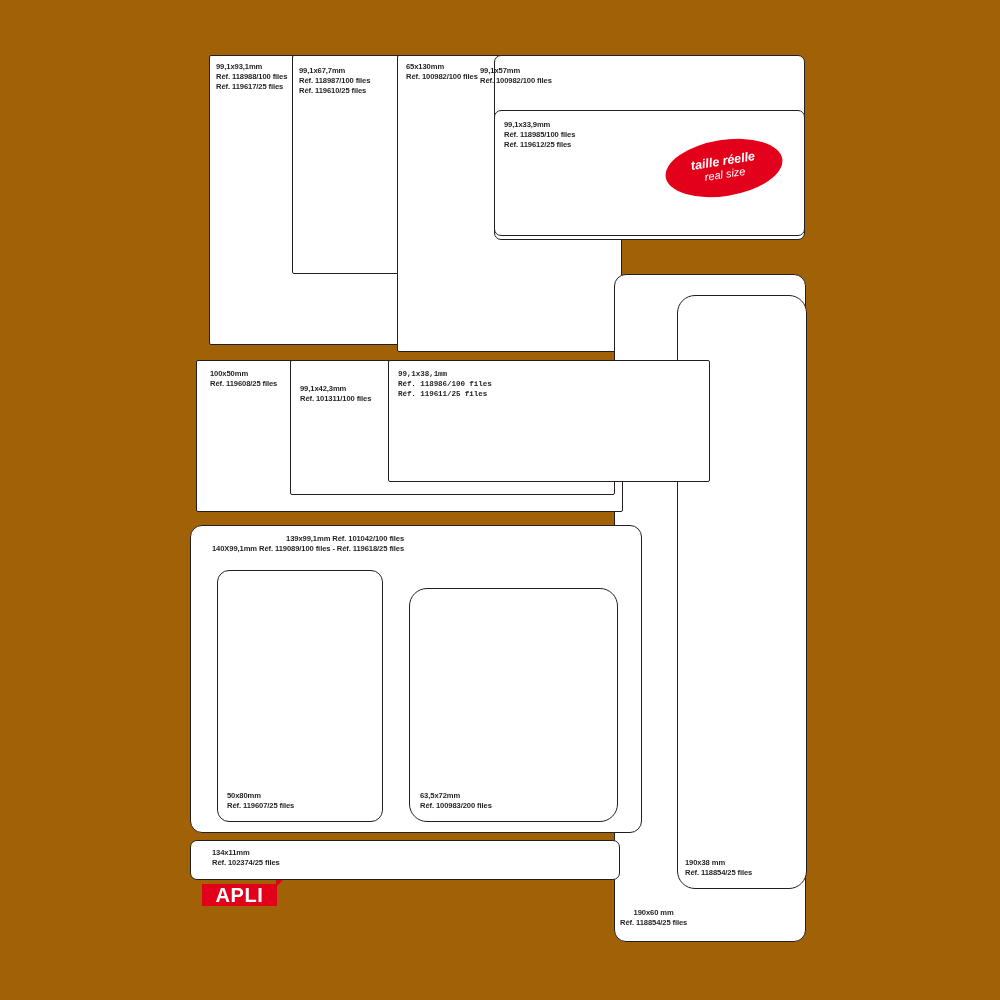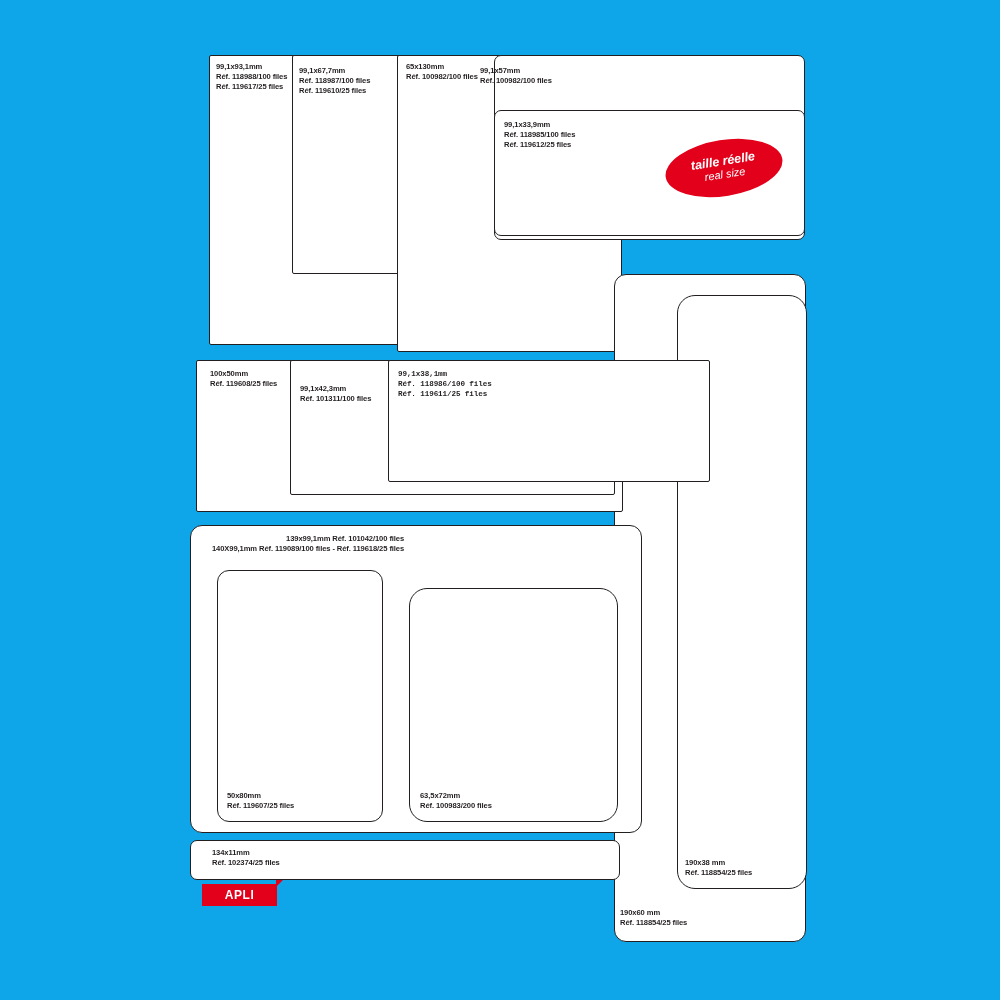--- a/index.html
+++ b/index.html
@@ -7,21 +7,21 @@
     padding: 0;
     background: #ffffff;
   }
   body {
     font-family: "Liberation Sans", sans-serif;
   }
   #sheet {
     position: relative;
     width: 1000px;
     height: 1000px;
-    background: #0ea5e9;
+    background: #a16207;
     overflow: hidden;
   }
   .label {
     position: absolute;
     background: #ffffff;
     border: 1px solid #231f20;
     box-sizing: border-box;
   }
   .label.r2 { border-radius: 2px; }
   .label.r6 { border-radius: 7px; }
@@ -69,21 +69,21 @@
     top: 884px;
     width: 75px;
     height: 22px;
     background: #e2001a;
     display: flex;
     align-items: center;
     justify-content: center;
   }
   #logo span {
     color: #ffffff;
-    font-size: 12px;
+    font-size: 20px;
     font-weight: bold;
     letter-spacing: 0.6px;
     font-family: "Liberation Sans", sans-serif;
   }
   #logo::after {
     content: "";
     position: absolute;
     right: -6px;
     top: -4px;
     width: 0;
@@ -130,21 +130,21 @@
     <div>Réf. 118985/100 files</div>
     <div>Réf. 119612/25 files</div>
   </div>
 
   <div id="stamp" style="left:665px; top:140px;">
     <div class="l1">taille réelle</div>
     <div class="l2">real size</div>
   </div>
 
   <div class="label r10" style="left:614px; top:274px; width:192px; height:668px;"></div>
-  <div class="cap" style="left:620px; top:908px;">
+  <div class="cap" style="left:620px; top:908px;text-align:center;">
     <div>190x60 mm</div>
     <div>Réf. 118854/25 files</div>
   </div>
 
   <div class="label r16" style="left:677px; top:295px; width:130px; height:594px;"></div>
   <div class="cap" style="left:685px; top:858px;">
     <div>190x38 mm</div>
     <div>Réf. 118854/25 files</div>
   </div>
 

